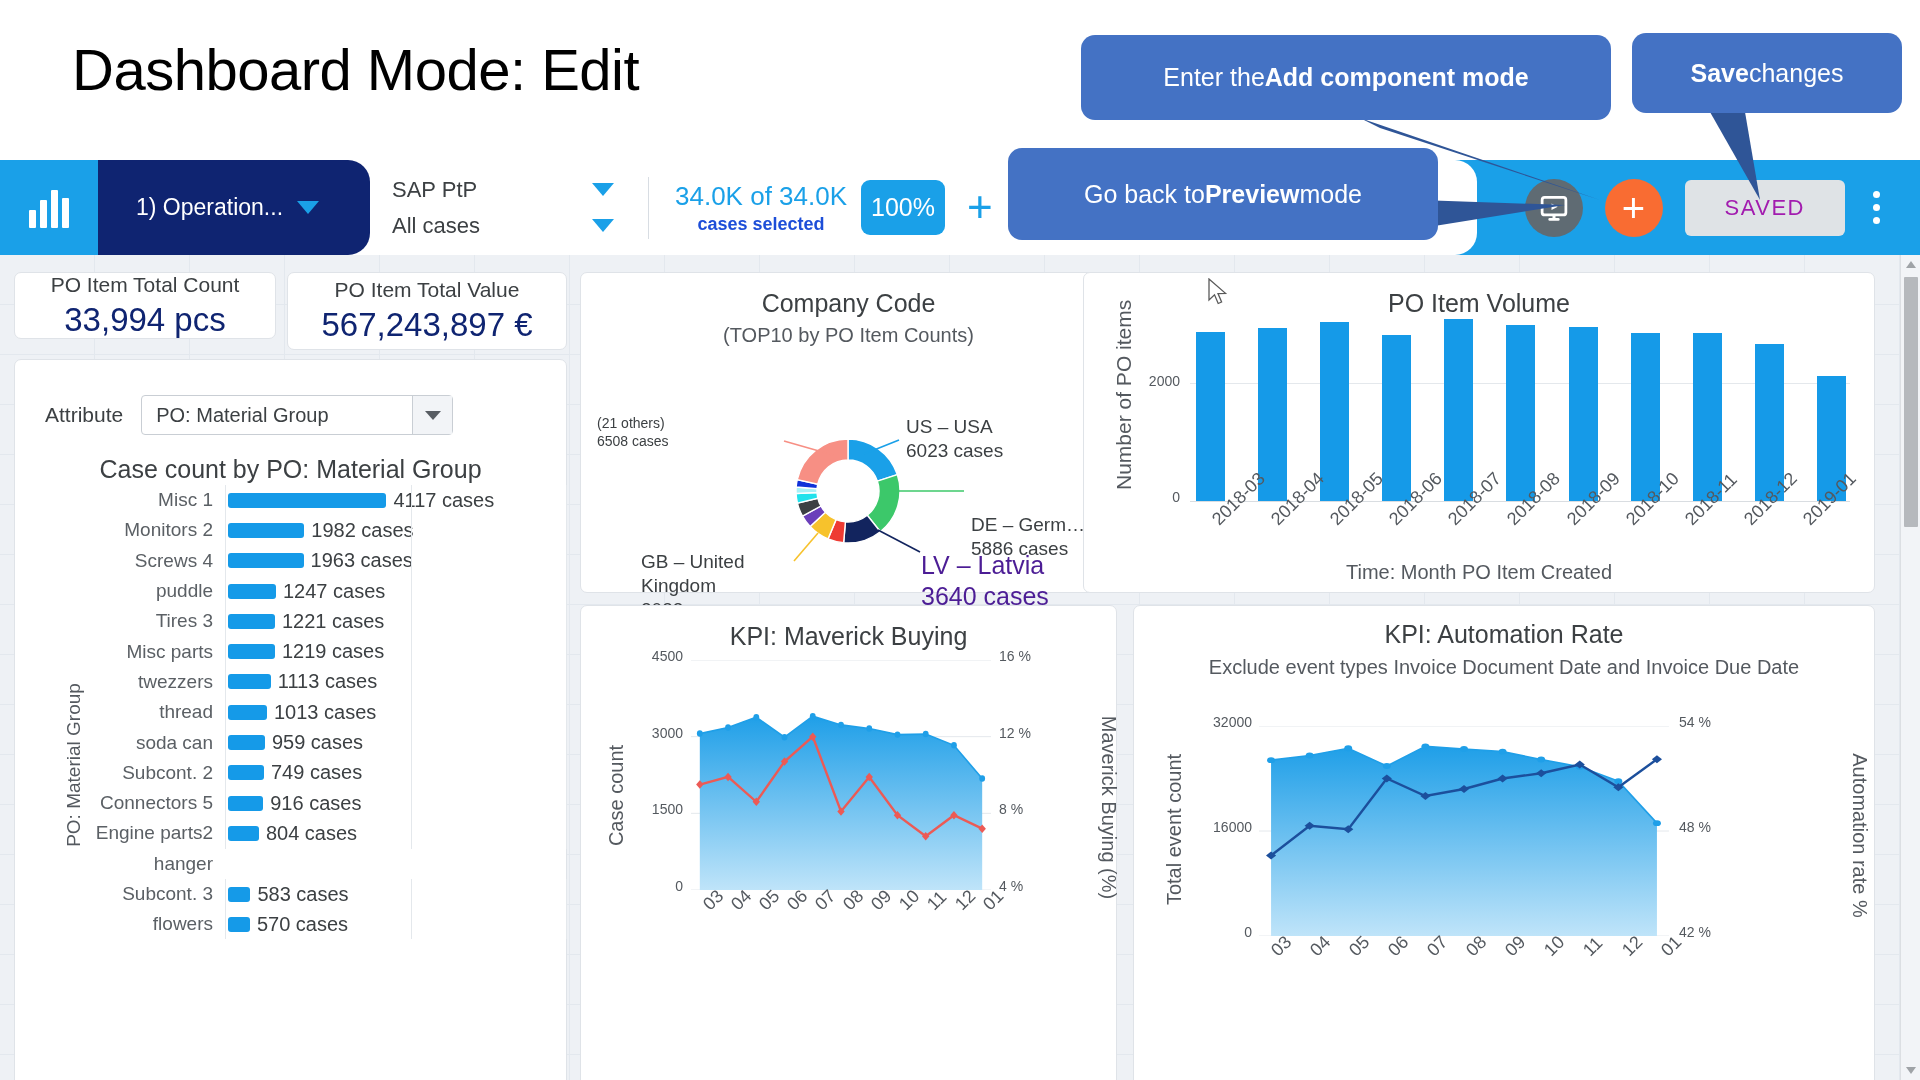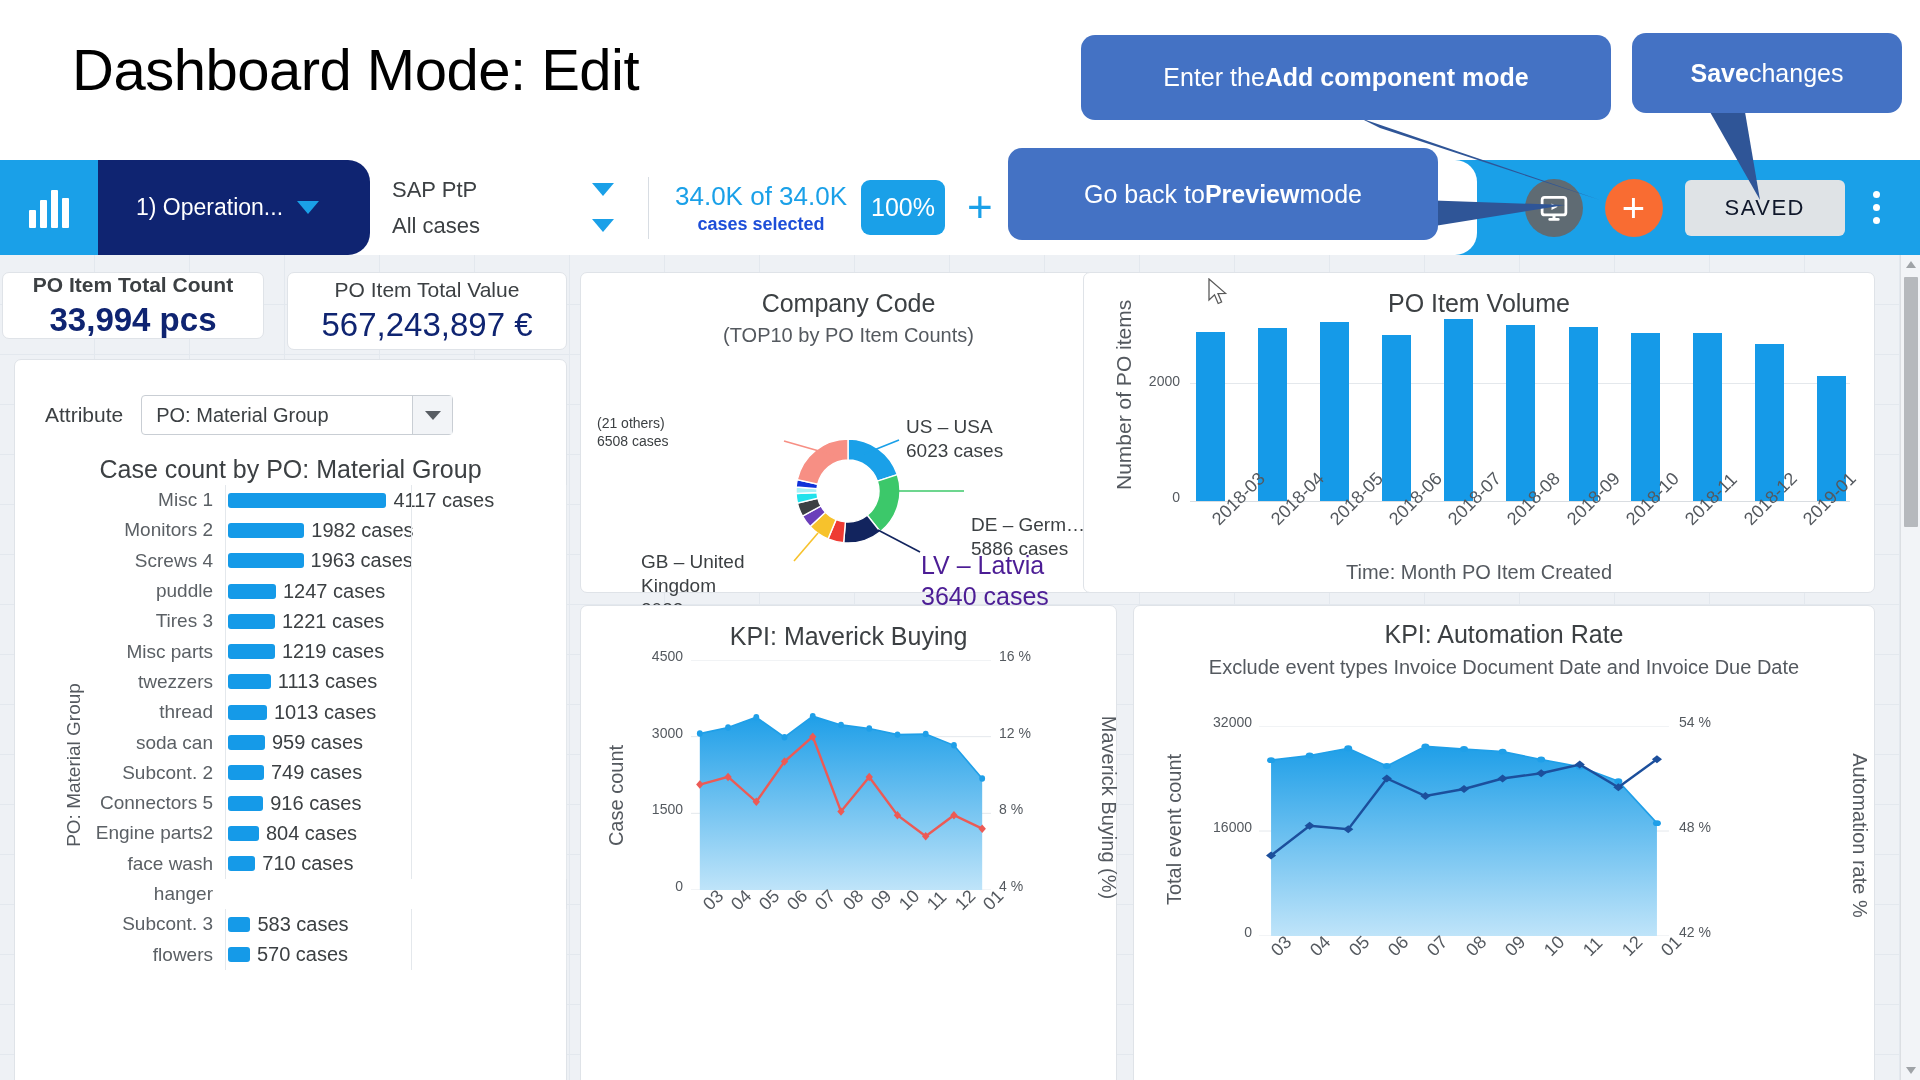--- a/index.html
+++ b/index.html
@@ -104,21 +104,21 @@
     height: 95px;
     position: relative; z-index: 1;
   }
   .btn-circle {
     width: 58px; height: 58px; border-radius: 50%;
     display: flex; align-items: center; justify-content: center;
   }
   .btn-preview { background: #5f6b73; }
   .btn-add { background: #f96c32; color:#fff; font-size: 40px; font-weight: 300; line-height: 0.7; }
   .btn-saved {
-    background: #dfe3e6; color: #0f172a;
+    background: #dfe3e6; color: #a21caf;
     font-size: 22px; letter-spacing: 1.5px;
     padding: 15px 40px; border-radius: 6px;
   }
   .kebab { display:flex; flex-direction:column; gap:6px; padding: 0 6px; }
   .kebab i { width: 7px; height: 7px; border-radius: 50%; background: #fff; display:block; }
 
   
   .callout {
     position: absolute;
     background: #4472c4;
@@ -224,21 +224,21 @@
   .cursor-arrow { position:absolute; left: 1208px; top: 278px; z-index: 40; }
 </style>
 </head>
 <body>
 
 <div class="page-title">Dashboard Mode: Edit</div>
 
 <div class="canvas">
   <div class="gridlines"></div>
 
-  <div class="card kpi" style="left:2px; top:17px; width:262px; height:67px;font-weight:bold;">
+  <div class="card kpi" style="left:14px; top:17px; width:262px; height:67px;">
     <div class="kpi-label">PO Item Total Count</div>
     <div class="kpi-value">33,994 pcs</div>
   </div>
 
   <div class="card kpi" style="left:287px; top:17px; width:280px; height:78px;">
     <div class="kpi-label">PO Item Total Value</div>
     <div class="kpi-value">567,243,897 €</div>
   </div>
 
   <div class="card" style="left:14px; top:104px; width:553px; height:760px;">
@@ -358,29 +358,20 @@
               <div class="hbar-val">916 cases</div>
             </div>
           </div>
           <div class="hbar-row">
             <div class="hbar-name">Engine parts2</div>
             <div class="hbar-track">
               <div class="hbar-gridline" style="left: 185px;"></div>
               <div class="hbar-gridline" style="left: 340.4px;"></div>
               <div class="hbar-bar" style="width: 30.9379px; background: rgb(21, 154, 232);"></div>
               <div class="hbar-val">804 cases</div>
-            </div>
-          </div>
-          <div class="hbar-row">
-            <div class="hbar-name">face wash</div>
-            <div class="hbar-track">
-              <div class="hbar-gridline" style="left: 185px;"></div>
-              <div class="hbar-gridline" style="left: 340.4px;"></div>
-              <div class="hbar-bar" style="width: 27.3208px; background: rgb(21, 154, 232);"></div>
-              <div class="hbar-val">710 cases</div>
             </div>
           </div>
           <div class="hbar-row">
             <div class="hbar-name">hanger</div>
           </div>
           <div class="hbar-row">
             <div class="hbar-name">Subcont. 3</div>
             <div class="hbar-track">
               <div class="hbar-gridline" style="left: 185px;"></div>
               <div class="hbar-gridline" style="left: 340.4px;"></div>

